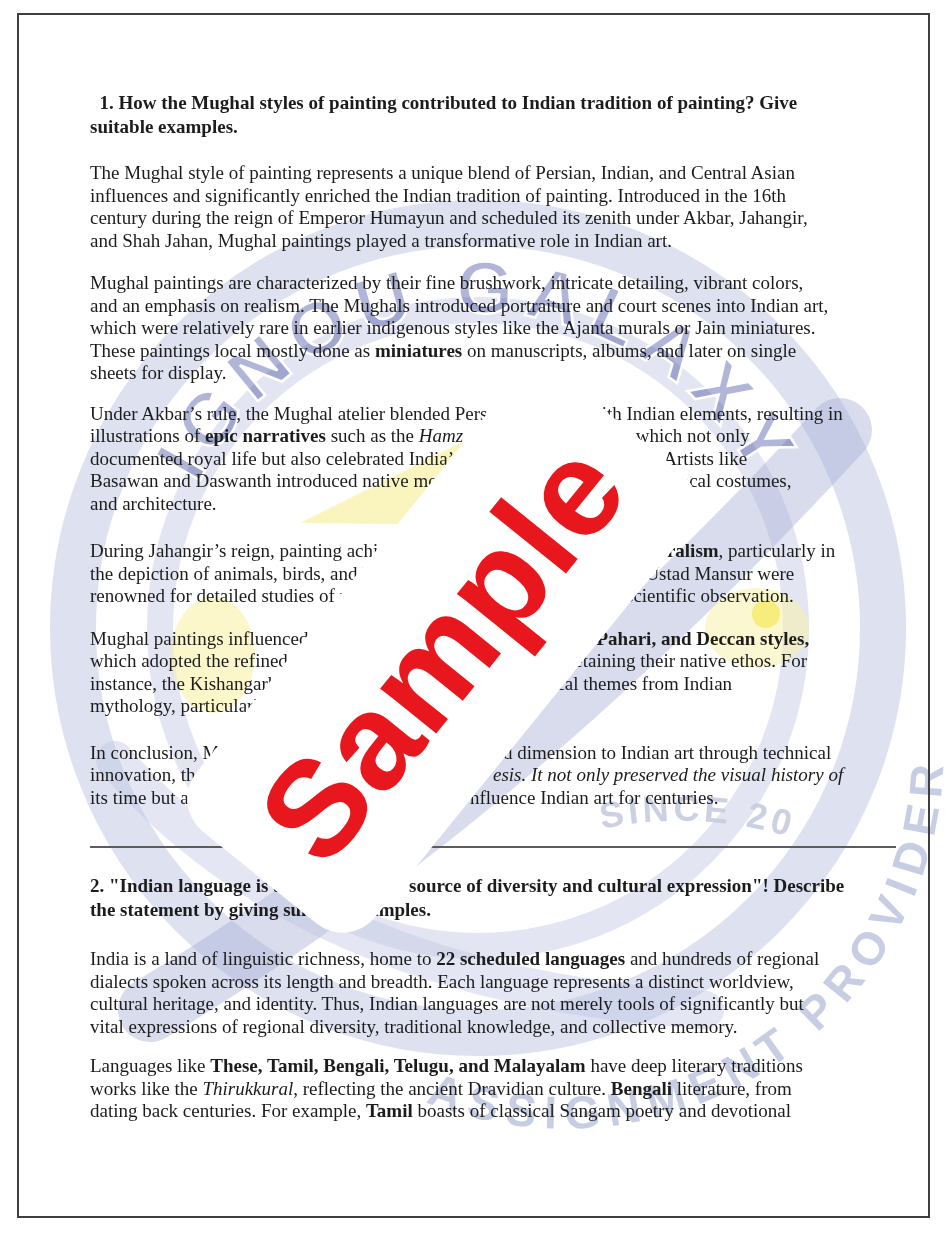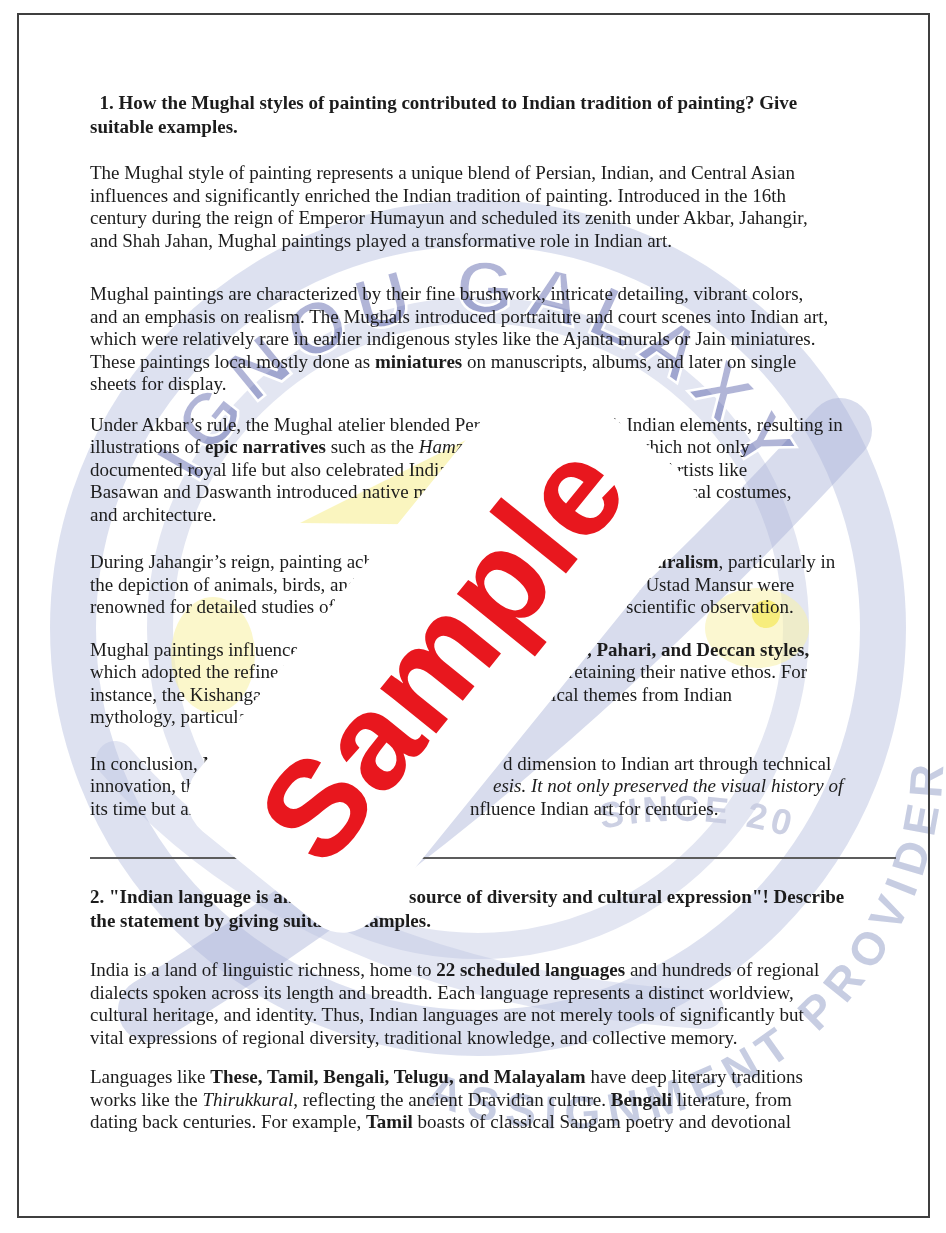--- a/index.html
+++ b/index.html
@@ -60,21 +60,21 @@
     <text font-family="Liberation Sans, sans-serif" font-weight="bold" font-size="36" letter-spacing="4" fill="#c6cbe0" fill-opacity="0.9">
       <textPath href="#arcSince" startOffset="30%">SINCE 2008</textPath>
     </text>
   </svg>
 
   <div id="doc">
       <div class="block heading" style="margin-bottom: 22px;">
         <div class="line"><span class="bold">  1. How the Mughal styles of painting contributed to Indian tradition of painting? Give</span></div>
         <div class="line"><span class="bold">suitable examples.</span></div>
       </div>
-      <div class="block para" style="margin-bottom: 31px;">
+      <div class="block para" style="margin-bottom: 20px;">
         <div class="line"><span>The Mughal style of painting represents a unique blend of Persian, Indian, and Central Asian</span></div>
         <div class="line"><span>influences and significantly enriched the Indian tradition of painting. Introduced in the 16th</span></div>
         <div class="line"><span>century during the reign of Emperor Humayun and scheduled its zenith under Akbar, Jahangir,</span></div>
         <div class="line"><span>and Shah Jahan, Mughal paintings played a transformative role in Indian art.</span></div>
       </div>
       <div class="block para" style="margin-bottom: 18px;">
         <div class="line"><span>Mughal paintings are characterized by their fine brushwork, intricate detailing, vibrant colors,</span></div>
         <div class="line"><span>and an emphasis on realism. The Mughals introduced portraiture and court scenes into Indian art,</span></div>
         <div class="line"><span>which were relatively rare in earlier indigenous styles like the Ajanta murals or Jain miniatures.</span></div>
         <div class="line"><span>These paintings local mostly done as </span><span class="bold">miniatures</span><span> on manuscripts, albums, and later on single</span></div>

